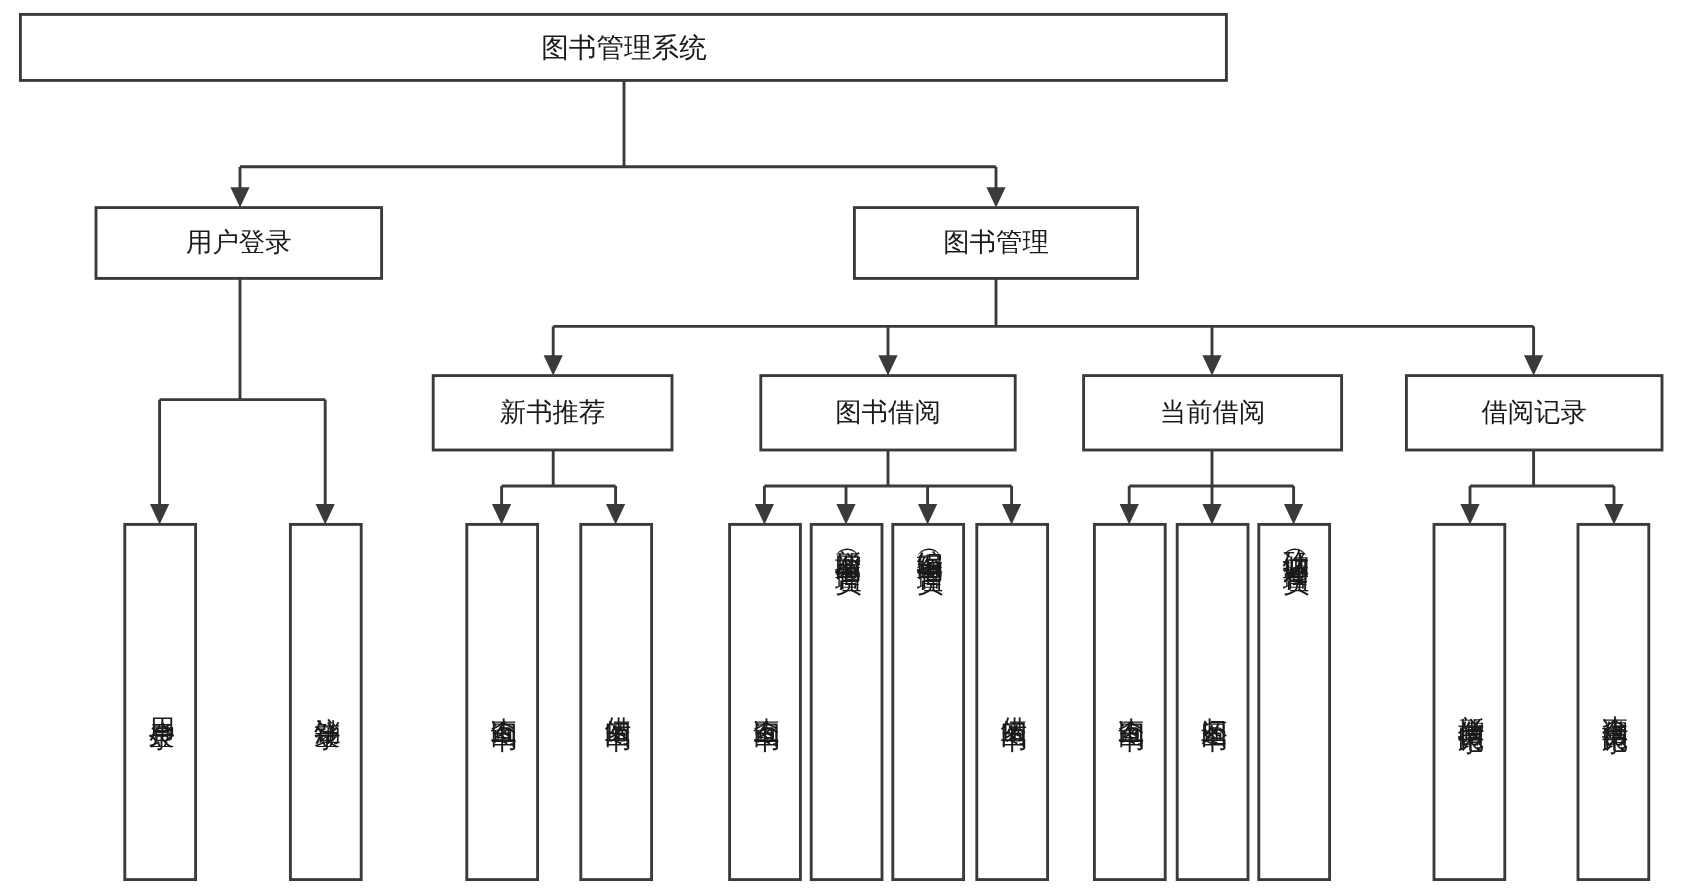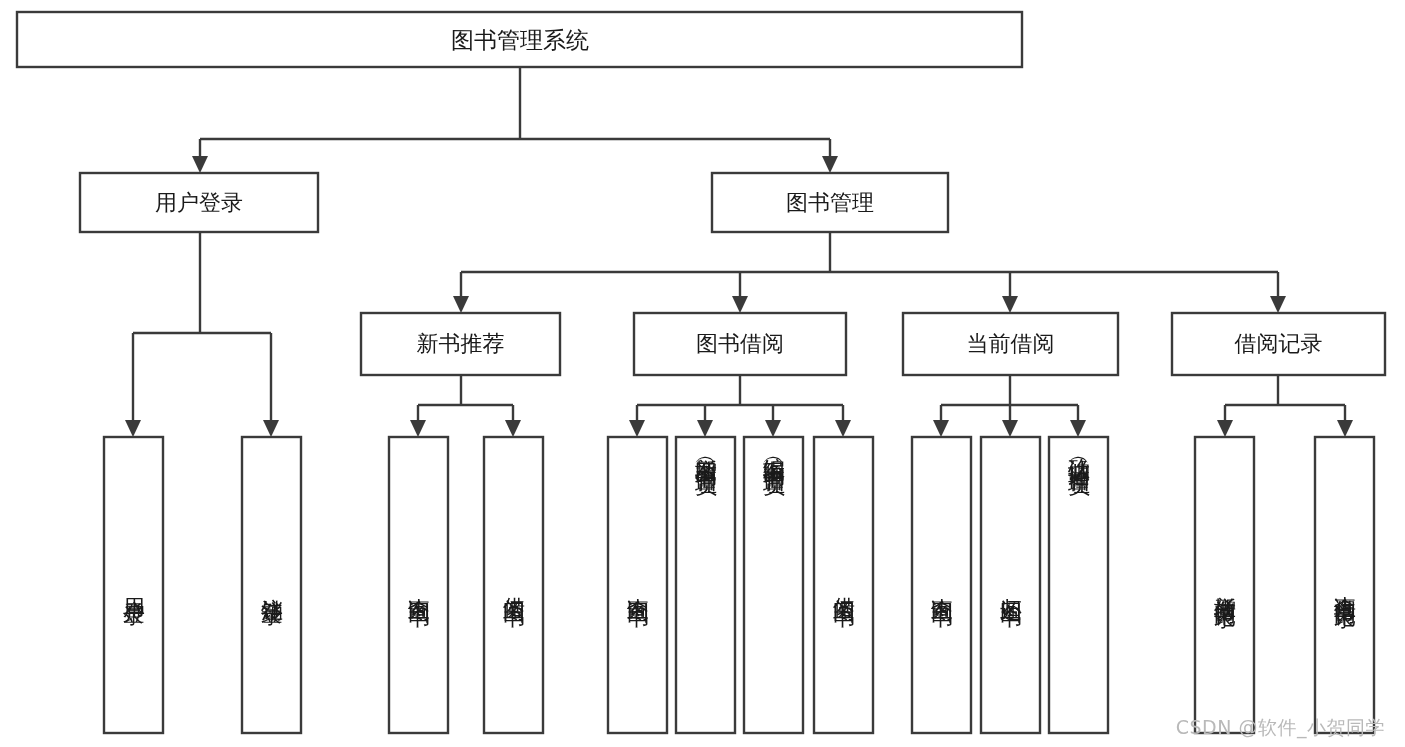--- a/index.html
+++ b/index.html
@@ -253,15 +253,14 @@
     <span class="vert-label">确认归还（管理员）</span>
   </div>
 
   <div class="vert-label-wrap" style="left:1195px; top:437px; width:59px; height:296px;">
     <span class="vert-label">新增借阅记录</span>
   </div>
   <div class="vert-label-wrap" style="left:1315px; top:437px; width:59px; height:296px;">
     <span class="vert-label">查询借阅记录</span>
   </div>
 
-  <div class="watermark">CSDN @软件_小贺同学</div>
 
 </div>
 
 </body></html>

